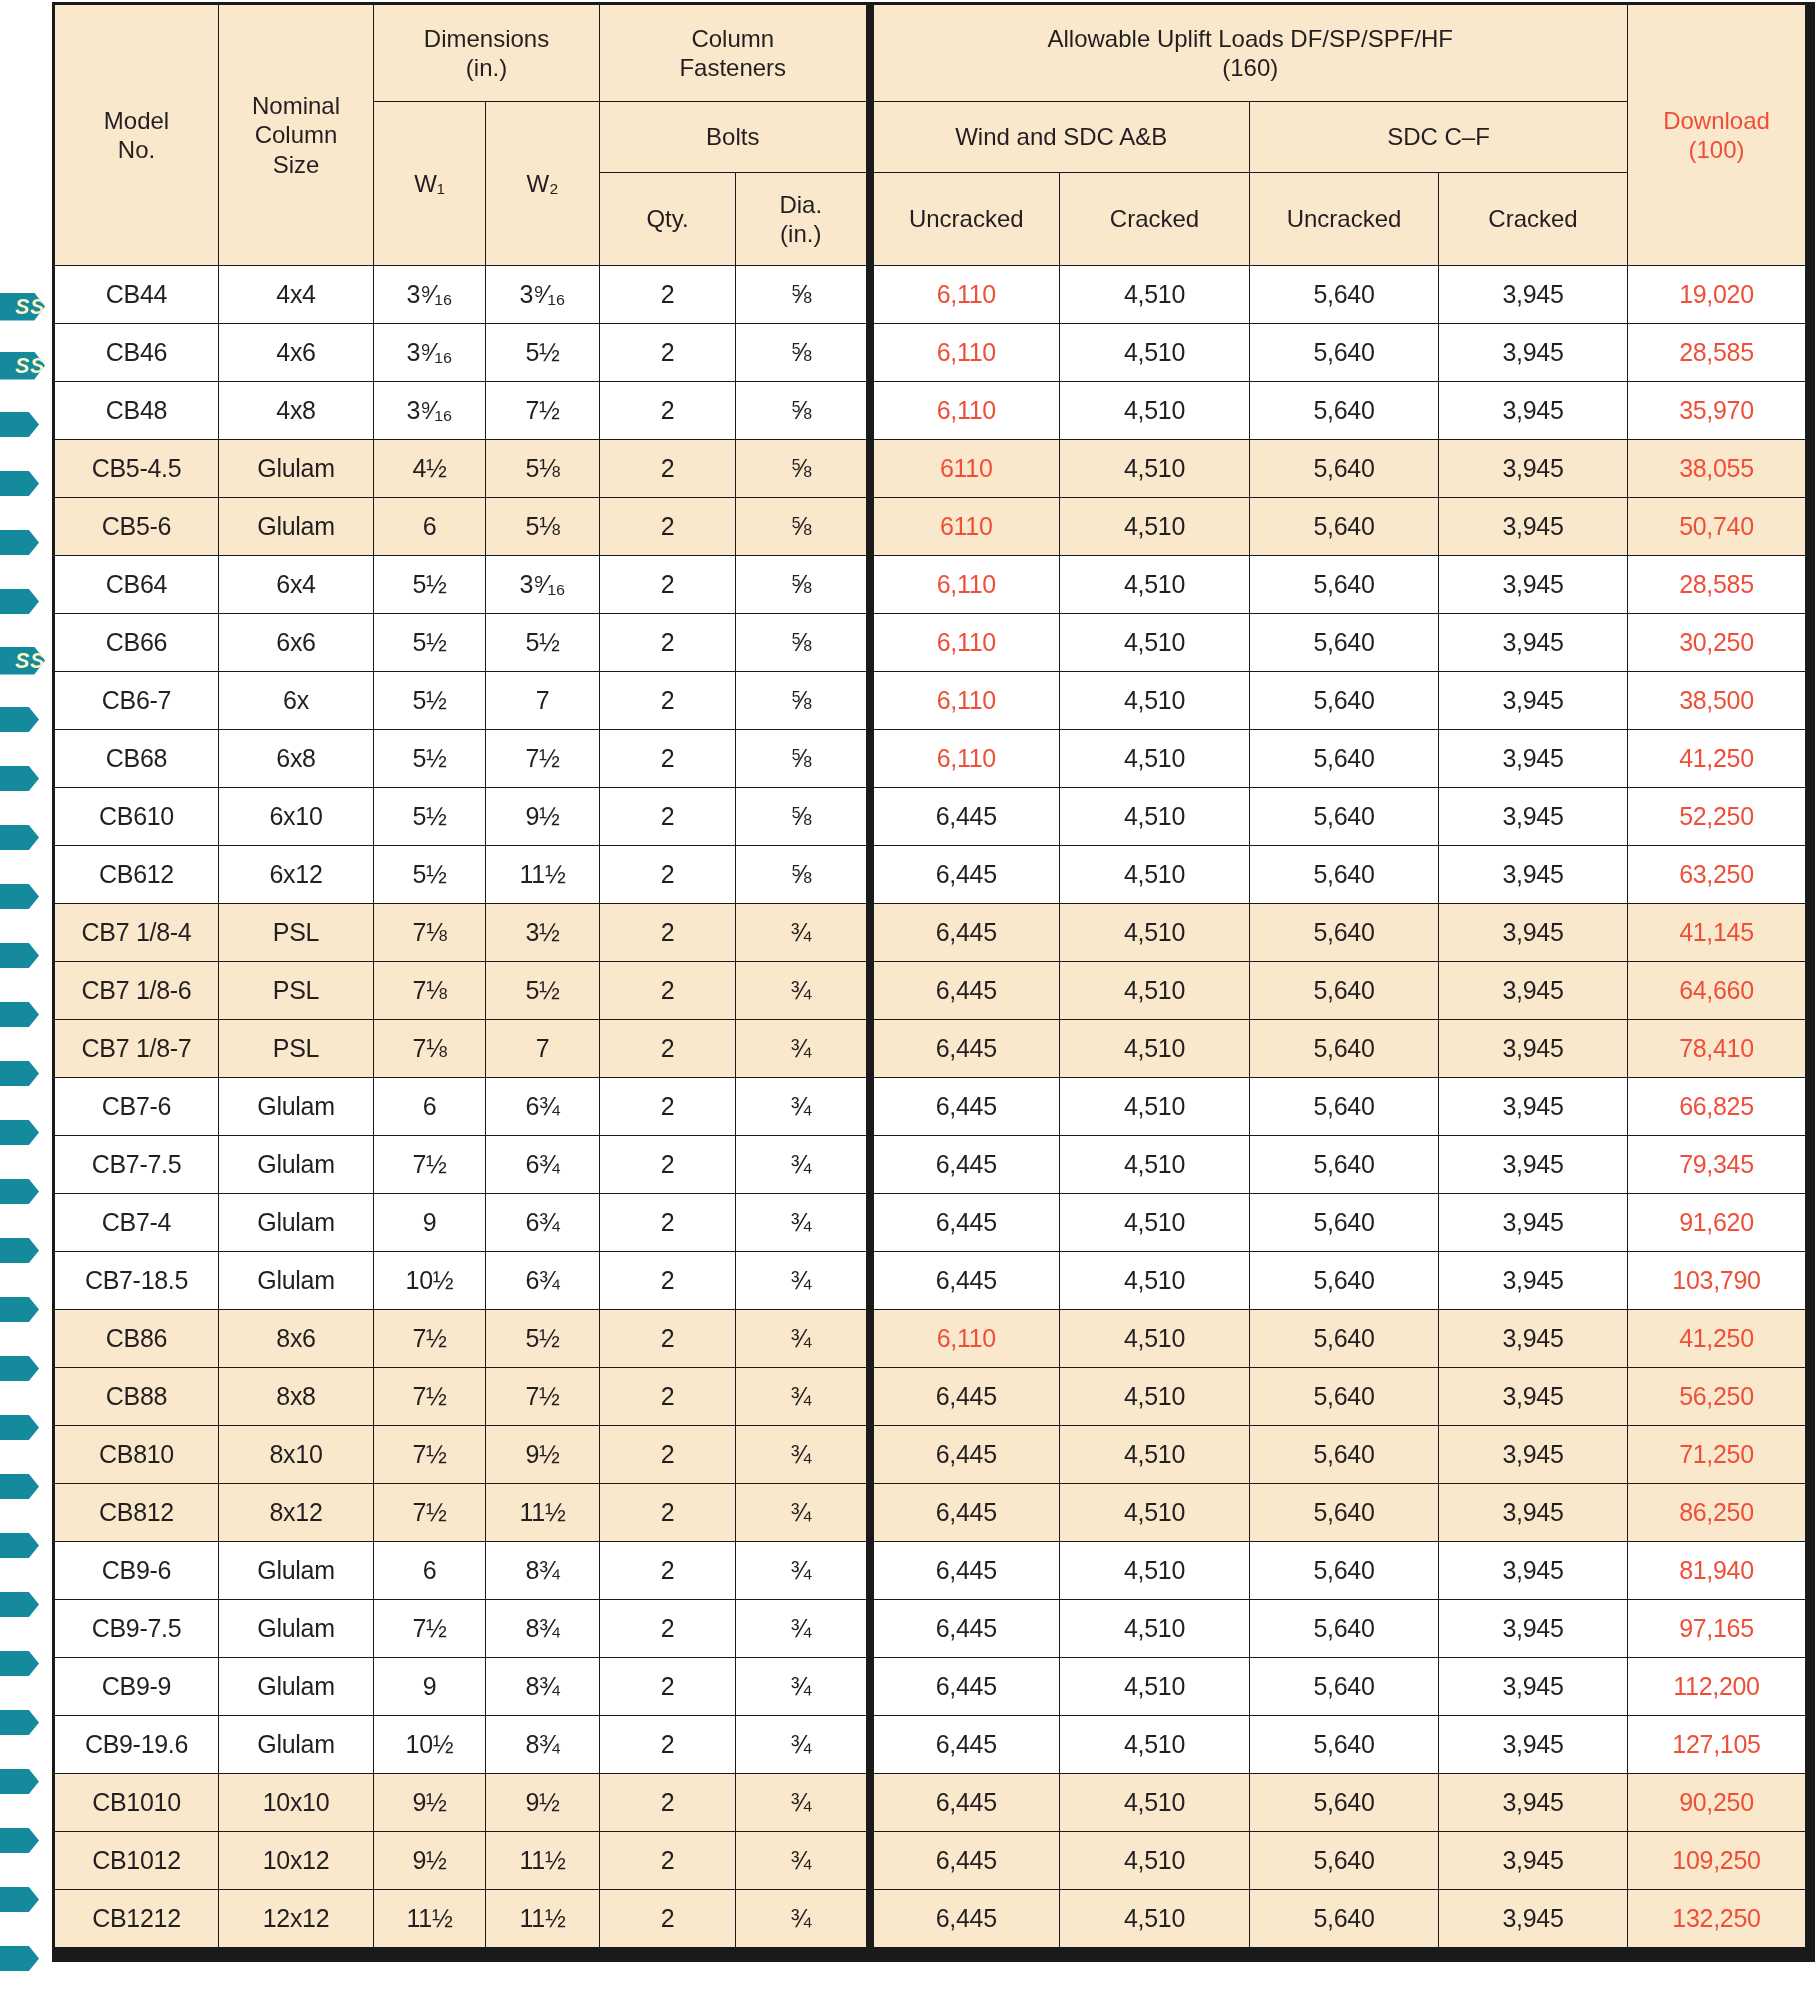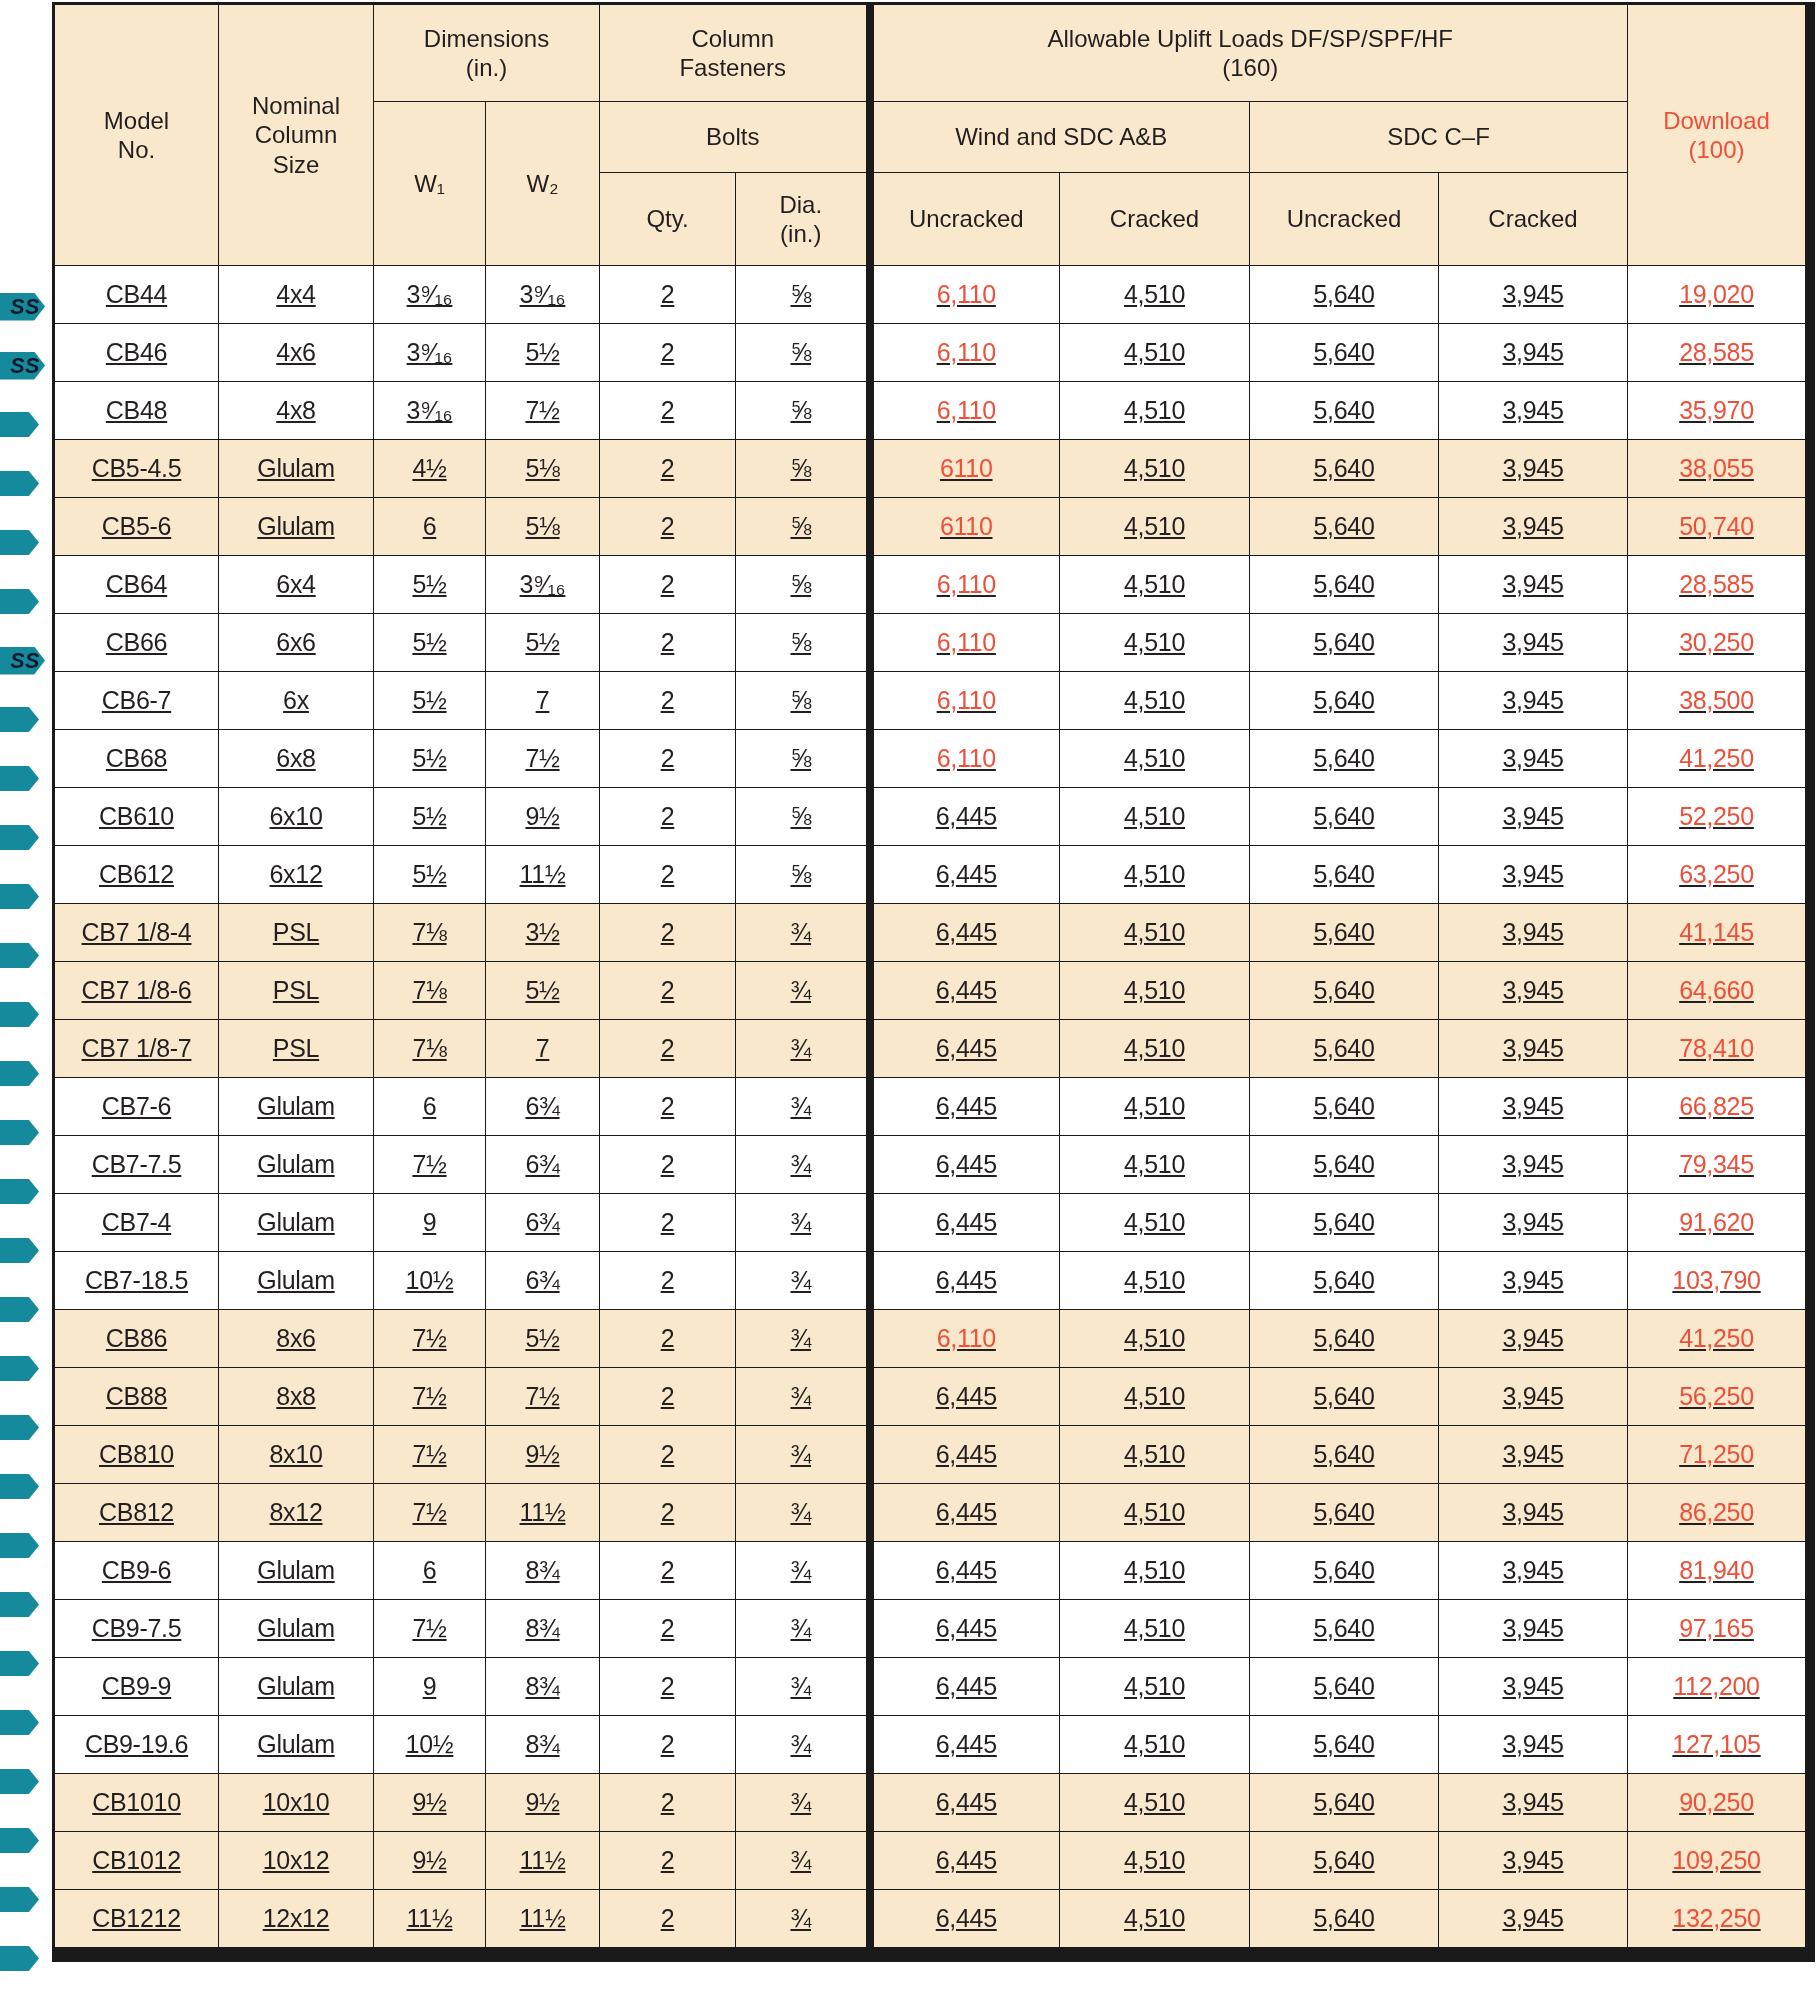--- a/index.html
+++ b/index.html
@@ -29,38 +29,38 @@
     overflow:hidden;
   }
   thead th{
     background:var(--shade);
     font-weight:normal;font-size:24px;line-height:1.22;
     white-space:pre-line;
   }
   thead tr.tier1{height:97px;}
   thead tr.tier2{height:71px;}
   thead tr.tier3{height:93px;}
-  tbody tr{height:58px;text-decoration:underline;}
+  tbody tr{height:58px;}
   tbody td{font-size:25px;background:#ffffff;letter-spacing:-0.3px;}
   tbody tr.shaded td{background:var(--shade);}
   .red{color:var(--accent);}
   .thick-left{border-left:8.4px solid var(--line);}
   
   .marker-strip{position:absolute;left:0;top:277px;width:52px;}
   .icon-slot{height:59px;display:flex;align-items:center;}
   .marker{box-sizing:border-box;}
   .marker.arrow{
     width:39px;height:25px;background:var(--teal);
     clip-path:polygon(0 0,74% 0,100% 50%,74% 100%,0 100%);
   }
   .marker.ss{
     width:45px;height:28px;background:var(--teal);
     clip-path:polygon(0 0,76% 0,100% 50%,76% 100%,0 100%);
-    color:#0f172a;font-weight:bold;font-style:italic;
-    font-size:21.5px;line-height:28px;text-align:center;
+    color:#fef9c3;font-weight:bold;font-style:italic;
+    font-size:21.5px;line-height:28px;text-align:right;
     padding-left:5px;letter-spacing:0.5px;
   }
 </style>
 </head>
 <body>
 
 <div class="marker-strip">
     <div class="icon-slot">
       <div class="marker ss">SS</div>
     </div>

